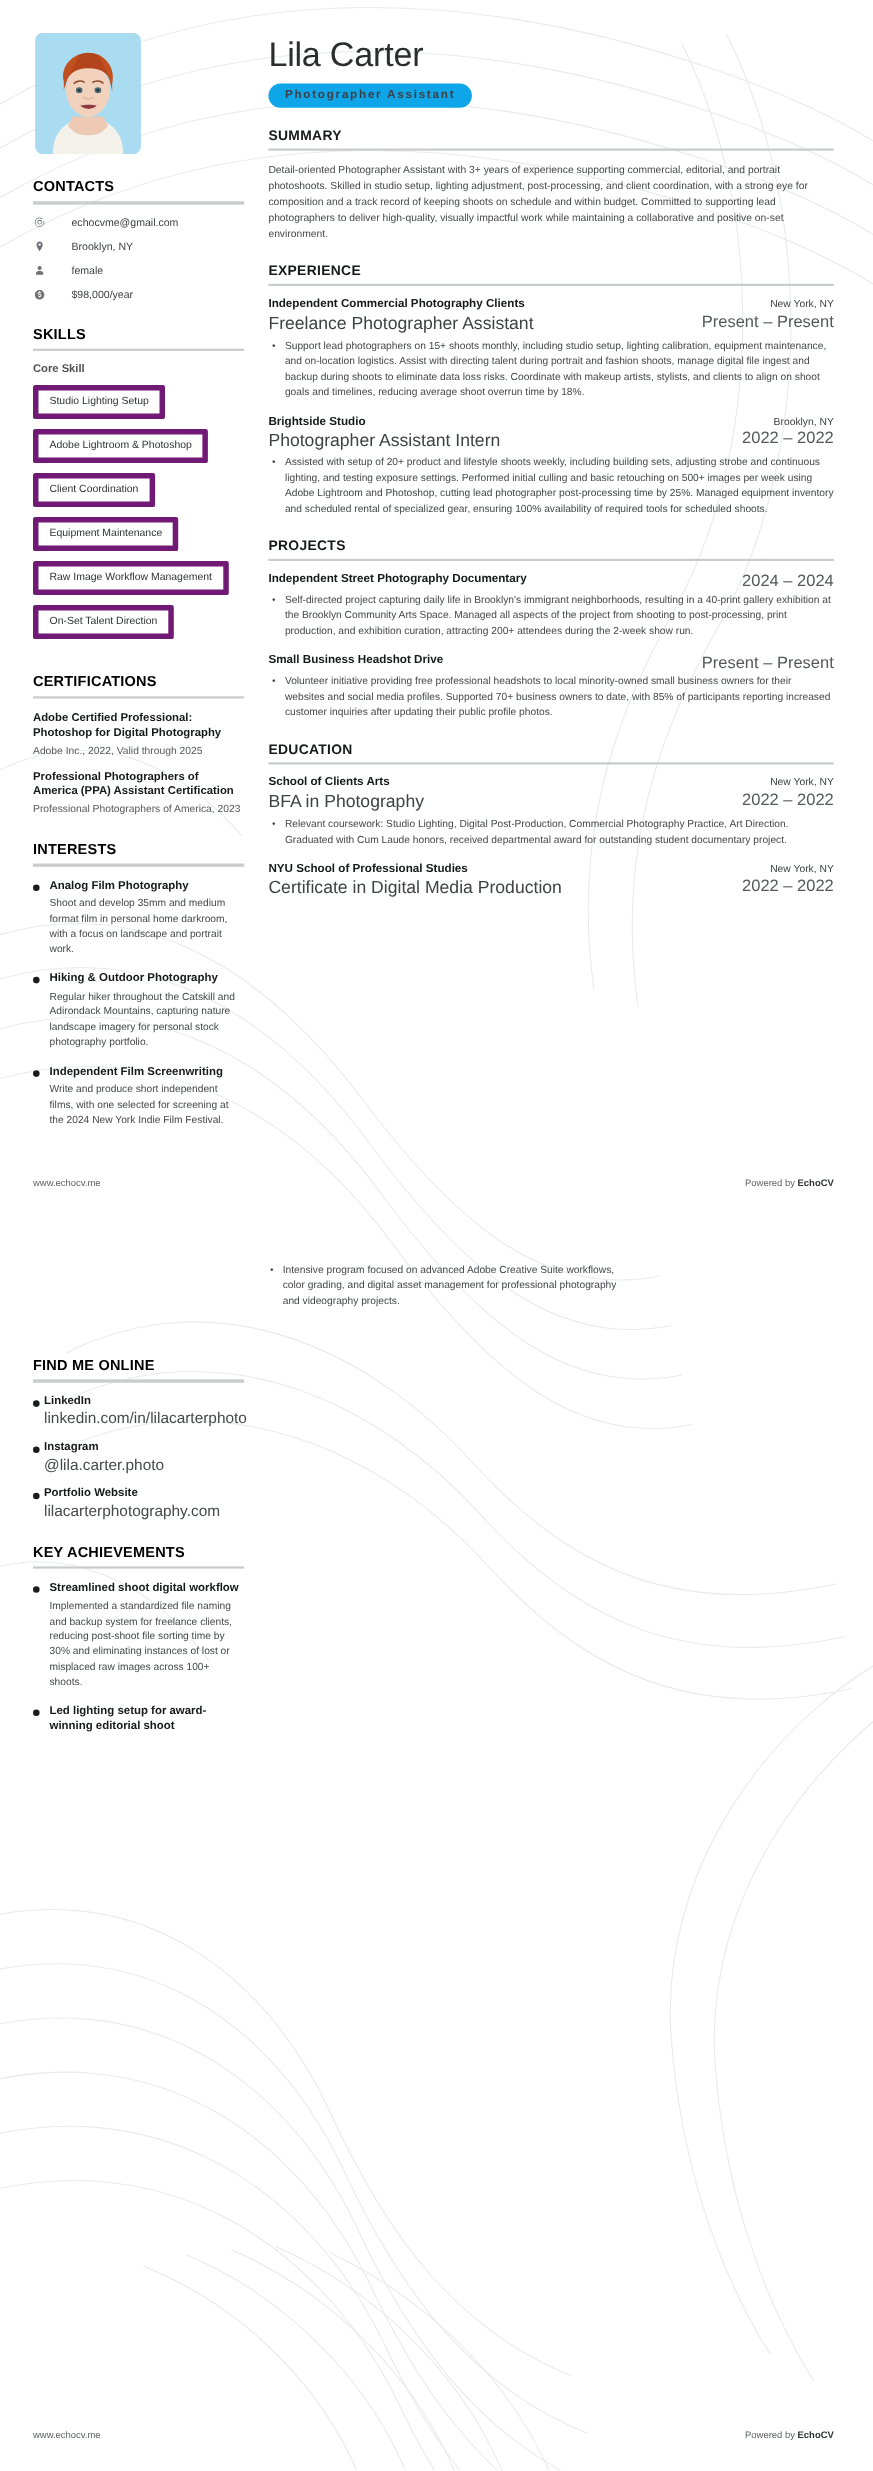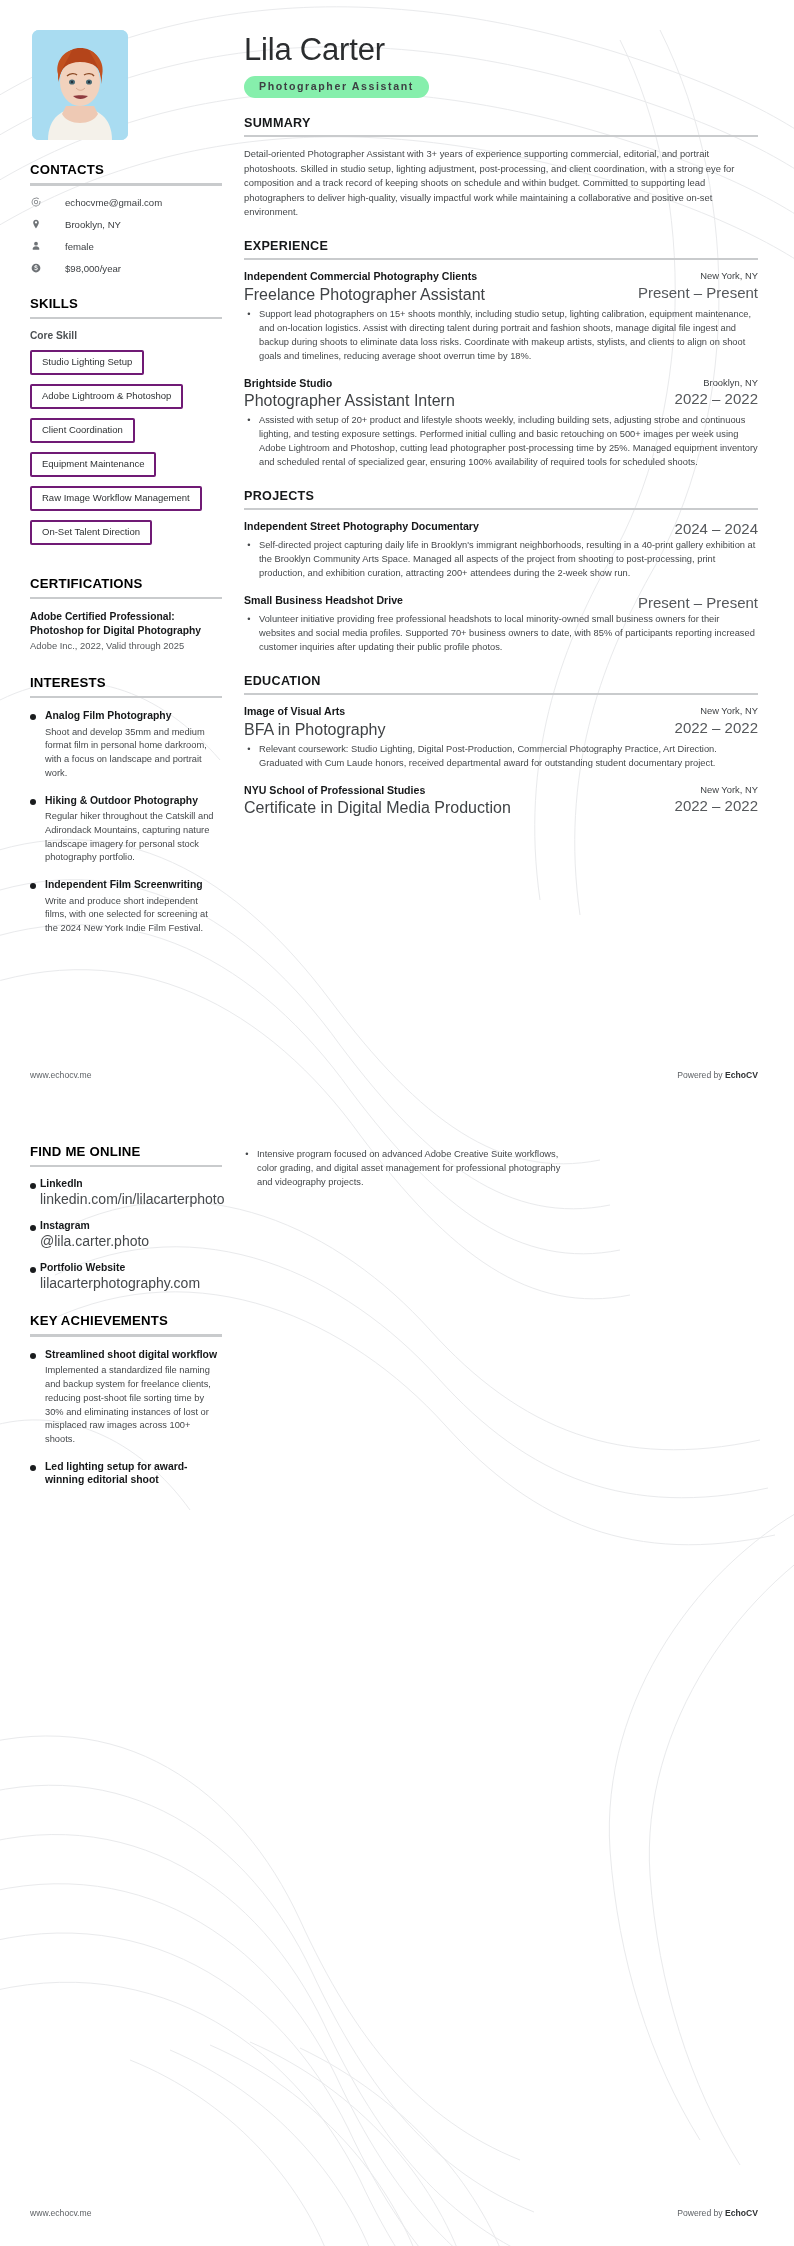--- a/index.html
+++ b/index.html
@@ -76,21 +76,21 @@
   .contact-row .ci svg { width: 10px; height: 10px; fill: #6e7276; }
 
   .core-label {
     font-size: 10.2px;
     font-weight: bold;
     color: #4c5053;
     margin-bottom: 9px;
   }
   .chip {
     display: inline-block;
-    border: 2px solid #701a75;
+    border: 5px solid #701a75;
     border-radius: 2px;
     padding: 5px 10px 5.5px;
     font-size: 9.5px;
     color: #2f3234;
     margin-bottom: 9px;
     line-height: 1.1;
     white-space: nowrap;
   }
   .chip-wrap { display: block; }
 
@@ -151,21 +151,21 @@
   .name {
     font-size: 31px;
     font-weight: normal;
     color: #2b2d2f;
     letter-spacing: -0.2px;
     line-height: 1.05;
     margin-bottom: 9px;
   }
   .role-pill {
     display: inline-block;
-    background: #86efac;
+    background: #0ea5e9;
     border-radius: 11px;
     padding: 4.5px 15px 5.5px;
     font-size: 10.6px;
     font-weight: bold;
     letter-spacing: 1.6px;
     color: #3d4043;
     margin-bottom: 18px;
   }
   .r-sec-title {
     font-size: 12.6px;
@@ -373,20 +373,24 @@
         <div class="chip-wrap"><span class="chip">On-Set Talent Direction</span></div>
       </div>
 
       <div class="sec-block">
         <div class="sec-title">CERTIFICATIONS</div>
         <div class="sec-rule"></div>
         <div class="cert">
           <div class="cert-name">Adobe Certified Professional: Photoshop for Digital Photography</div>
           <div class="cert-meta">Adobe Inc., 2022, Valid through 2025</div>
         </div>
+        <div class="cert">
+          <div class="cert-name">Professional Photographers of America (PPA) Assistant Certification</div>
+          <div class="cert-meta">Professional Photographers of America, 2023</div>
+        </div>
       </div>
 
       <div class="sec-block">
         <div class="sec-title">INTERESTS</div>
         <div class="sec-rule"></div>
         <div class="bullet-item">
           <span class="bullet-dot"></span>
           <div class="bullet-body">
             <div class="bullet-title">Analog Film Photography</div>
             <div class="bullet-text">Shoot and develop 35mm and medium format film in personal home darkroom, with a focus on landscape and portrait work.</div>
@@ -540,21 +544,21 @@
         </div>
       </div>
 
       
       <div class="r-block">
         <div class="r-sec-title">EDUCATION</div>
         <div class="r-sec-rule"></div>
 
         <div class="entry">
           <div class="entry-head">
-            <div class="entry-org">Image of Visual Arts</div>
+            <div class="entry-org">School of Clients Arts</div>
             <div class="entry-loc">New York, NY</div>
           </div>
           <div class="entry-head">
             <div class="entry-sub">BFA in Photography</div>
             <div class="entry-date">2022 – 2022</div>
           </div>
           <div class="entry-bullets">
             <div class="ebullet">
               <span class="sq">•</span>
               <span>Relevant coursework: Studio Lighting, Digital Post-Production, Commercial Photography Practice, Art Direction. Graduated with Cum Laude honors, received departmental award for outstanding student documentary project.</span>

